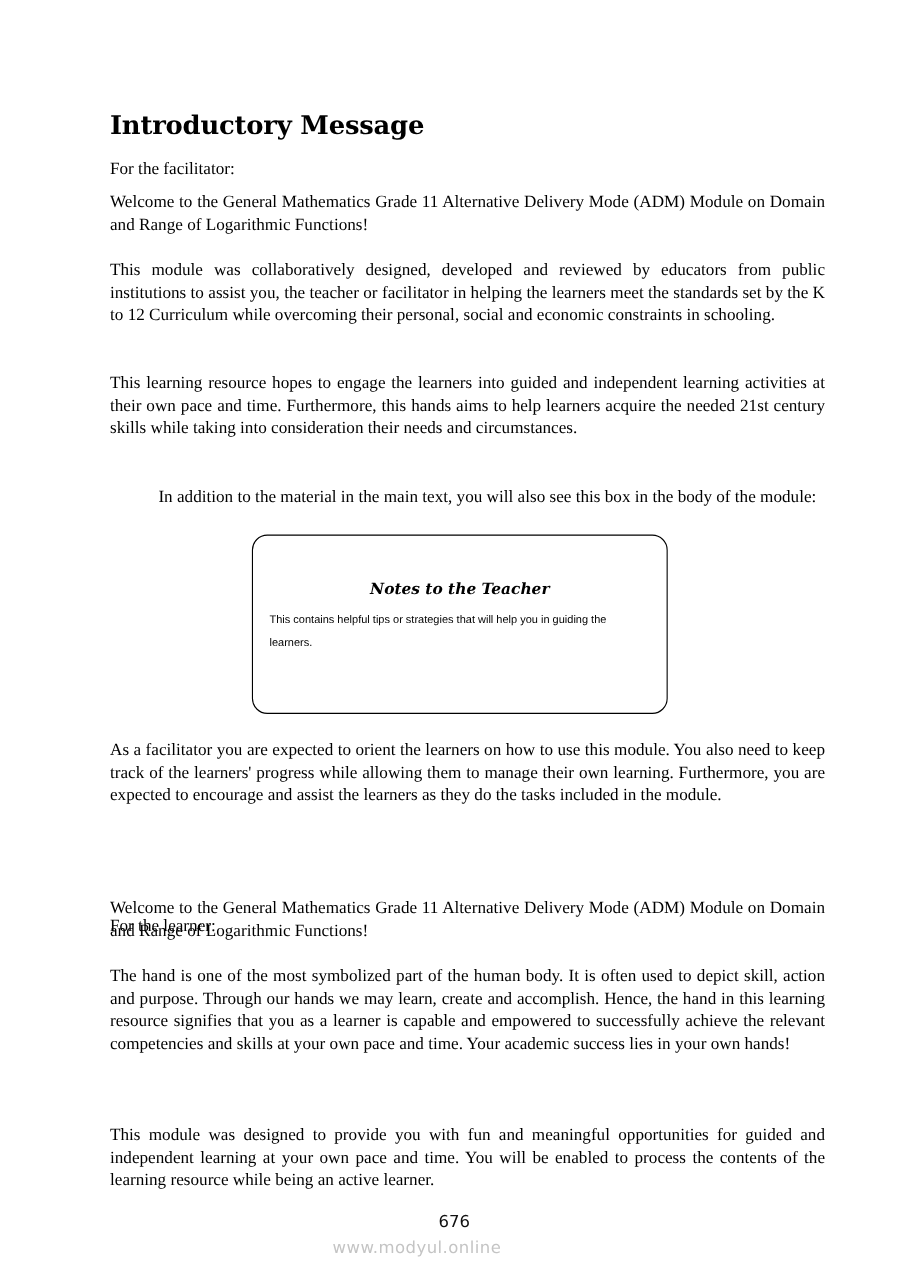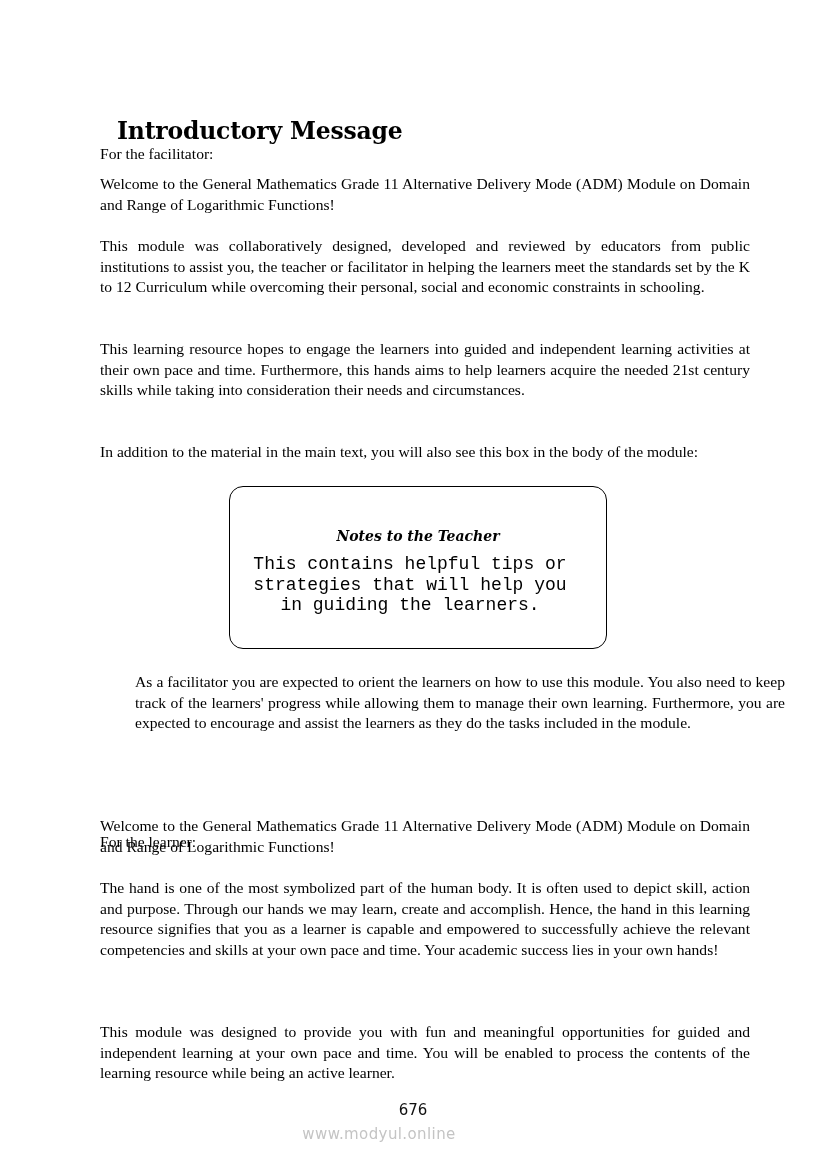--- a/index.html
+++ b/index.html
@@ -1,47 +1,47 @@
 <!DOCTYPE html>
 <html><head>
   <meta charset="utf-8">
   <style>
     html, body { margin: 0; padding: 0; background: #ffffff; }
     body { width: 826px; height: 1169px; position: relative; overflow: hidden; color: #000; }
     .page { position: absolute; left: 100px; top: 0; width: 650px; font-family: "DejaVu Serif", serif; }
-    .title { position: absolute; top: 100px; left: 0; margin: 17px; font-family: "DejaVu Serif", serif; font-weight: bold; font-size: 23.5px; letter-spacing: -0.2px; }
+    .title { position: absolute; top: 100px; left: 0; margin: 0; font-family: "DejaVu Serif", serif; font-weight: bold; font-size: 23.5px; letter-spacing: -0.2px; }
     .p { position: absolute; left: 0; width: 650px; margin: 0; font-family: "Liberation Serif", serif; font-size: 15.6px; line-height: 20.7px; text-align: justify; }
     .notes-box { position: absolute; left: 129px; top: 486px; width: 378px; height: 163px; border: 1.3px solid #000; border-radius: 14px; box-sizing: border-box; }
     .notes-title { position: absolute; top: 41px; left: 0; width: 100%; text-align: center; font-family: "DejaVu Serif", serif; font-weight: bold; font-style: italic; font-size: 14px; }
-    .notes-body { position: absolute; top: 67px; left: 15px; width: 330px; font-family: Liberation Mono, monospace; font-size: 18px; line-height: 20.5px; text-align: center; }
+    .notes-body { position: absolute; top: 67px; left: 15px; width: 330px; font-family: Liberation Sans, sans-serif; font-size: 10px; line-height: 20.5px; }
     .page-number { position: absolute; top: 1101px; left: 0; width: 826px; text-align: center; font-family: "DejaVu Sans", sans-serif; font-size: 15px; color: #111; }
     .watermark { position: absolute; top: 1125px; left: 0; width: 758px; text-align: center; font-family: "DejaVu Sans", sans-serif; font-size: 15px; color: #c4c4c4; letter-spacing: 0.4px; }
   </style>
 </head>
 <body>
 
 <div class="page">
   <h1 class="title">Introductory Message</h1>
 
   <p class="p" style="top:144px;">For the facilitator:</p>
 
   <p class="p" style="top:174px;">Welcome to the General Mathematics Grade 11 Alternative Delivery Mode (ADM) Module on Domain and Range of Logarithmic Functions!</p>
 
   <p class="p" style="top:236px;">This module was collaboratively designed, developed and reviewed by educators from public institutions to assist you, the teacher or facilitator in helping the learners meet the standards set by the K to 12 Curriculum while overcoming their personal, social and economic constraints in schooling.</p>
 
   <p class="p" style="top:339px;">This learning resource hopes to engage the learners into guided and independent learning activities at their own pace and time. Furthermore, this hands aims to help learners acquire the needed 21st century skills while taking into consideration their needs and circumstances.</p>
 
-  <p class="p" style="top:442px;">In addition to the material in the main text, you will also see this box in the body of the module:</p>
+  <p class="p" style="top:442px;margin-left:44px;">In addition to the material in the main text, you will also see this box in the body of the module:</p>
 
   <div class="notes-box">
     <div class="notes-title">Notes to the Teacher</div>
     <div class="notes-body">This contains helpful tips or strategies that will help you in guiding the learners.</div>
   </div>
 
-  <p class="p" style="top:672px;margin-left:35px;">As a facilitator you are expected to orient the learners on how to use this module. You also need to keep track of the learners' progress while allowing them to manage their own learning. Furthermore, you are expected to encourage and assist the learners as they do the tasks included in the module.</p>
+  <p class="p" style="top:672px;">As a facilitator you are expected to orient the learners on how to use this module. You also need to keep track of the learners' progress while allowing them to manage their own learning. Furthermore, you are expected to encourage and assist the learners as they do the tasks included in the module.</p>
 
   <p class="p" style="top:832px;">For the learner:</p>
 
   <p class="p" style="top:816px;">Welcome to the General Mathematics Grade 11 Alternative Delivery Mode (ADM) Module on Domain and Range of Logarithmic Functions!</p>
 
   <p class="p" style="top:878px;">The hand is one of the most symbolized part of the human body. It is often used to depict skill, action and purpose. Through our hands we may learn, create and accomplish. Hence, the hand in this learning resource signifies that you as a learner is capable and empowered to successfully achieve the relevant competencies and skills at your own pace and time. Your academic success lies in your own hands!</p>
 
   <p class="p" style="top:1002px;margin-top:20px;">This module was designed to provide you with fun and meaningful opportunities for guided and independent learning at your own pace and time. You will be enabled to process the contents of the learning resource while being an active learner.</p>
 </div>
 

